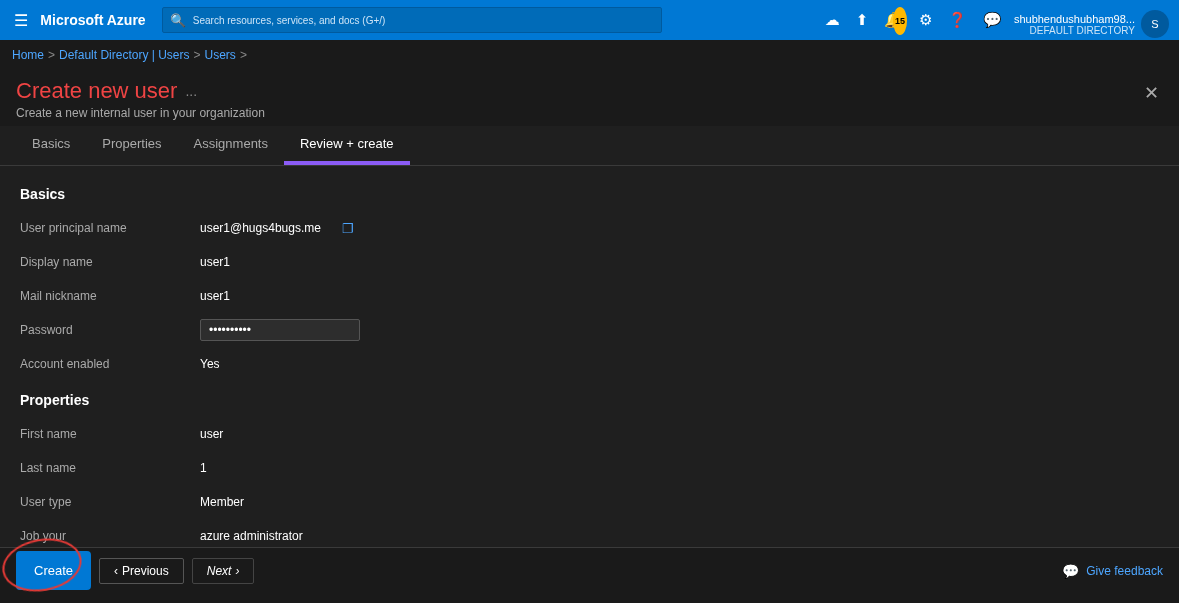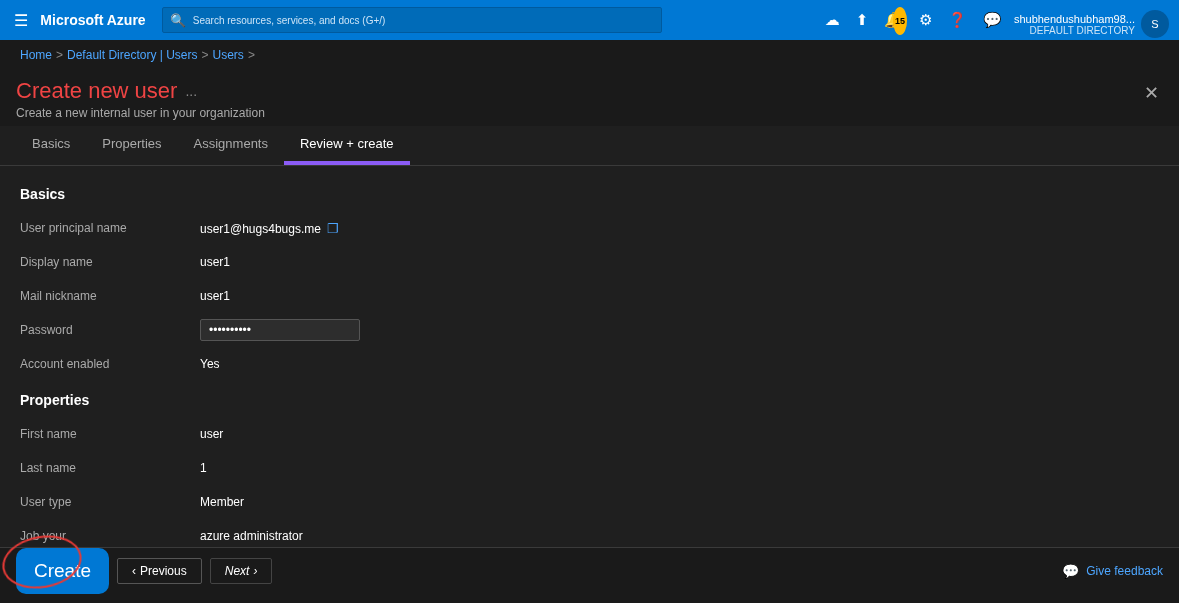--- a/index.html
+++ b/index.html
@@ -29,21 +29,21 @@
     .topbar-user-info { text-align: right; }
     .topbar-user-name { font-size: 11px; color: #fff; }
     .topbar-user-dir { font-size: 10px; color: #cce4f7; }
     .topbar-avatar {
       width: 28px; height: 28px; border-radius: 50%; background: #005a9e;
       display: flex; align-items: center; justify-content: center; color: #fff; font-size: 11px; overflow: hidden;
     }
 
     
     .breadcrumb {
-      background: #1a1a1a; padding: 8px 20px; display: flex; align-items: center; gap: 4px; font-size: 12px;
+      background: #1a1a1a; padding: 8px 12px; display: flex; align-items: center; gap: 4px; font-size: 12px;
     }
     .breadcrumb a { color: #4da6ff; text-decoration: none; }
     .breadcrumb-sep { color: #888; }
 
     
     .page-header {
       background: #1a1a1a; padding: 8px 16px 6px 16px; display: flex; align-items: flex-start; justify-content: space-between;
     }
     .page-title-row { display: flex; align-items: center; gap: 8px; }
     .page-title { font-size: 22px; font-weight: 300; color: #ef4444; }
@@ -71,38 +71,38 @@
       font-size: 14px; font-weight: 600; color: #fff; margin-bottom: 14px; margin-top: 4px;
     }
 
     .field-row {
       display: flex; align-items: center; margin-bottom: 10px; min-height: 24px;
     }
     .field-label {
       width: 180px; min-width: 180px; color: #aaa; font-size: 12px;
     }
     .field-value {
-      color: #fff; font-size: 12px; display: flex; align-items: flex-end; gap: 6px;
+      color: #fff; font-size: 12px; display: flex; align-items: center; gap: 21px;
     }
     .field-value input[type="password"] {
       background: #2d2d2d; border: 1px solid #555; color: #fff; padding: 3px 8px; font-size: 12px;
       border-radius: 2px; width: 160px;
     }
     .copy-icon { color: #4da6ff; cursor: pointer; font-size: 13px; }
 
     .section-divider { margin: 16px 0 14px 0; }
 
     
     .bottom-bar {
       background: #1a1a1a; border-top: 1px solid #3a3a3a; padding: 8px 16px;
       display: flex; align-items: center; gap: 8px; height: 46px;
     }
     .btn-create {
-      background: #0078d4; color: #fff; border: none; padding: 12px 18px; font-size: 19px;
-      cursor: pointer; border-radius: 10px; font-weight: 500;
+      background: #0078d4; color: #fff; border: none; padding: 12px 18px; font-size: 13px;
+      cursor: pointer; border-radius: 4px; font-weight: 500;
     }
     .btn-nav {
       background: transparent; color: #fff; border: 1px solid #555; padding: 5px 14px; font-size: 12px;
       cursor: pointer; border-radius: 2px; display: flex; align-items: center; gap: 4px;
     }
     .btn-nav.disabled { color: #ffffff; border-color: #444; cursor: default; font-style: italic; }
     .bottom-right { margin-left: auto; display: flex; align-items: center; gap: 6px; color: #4da6ff; font-size: 12px; cursor: pointer; }
     .feedback-icon { font-size: 14px; }
 
     

